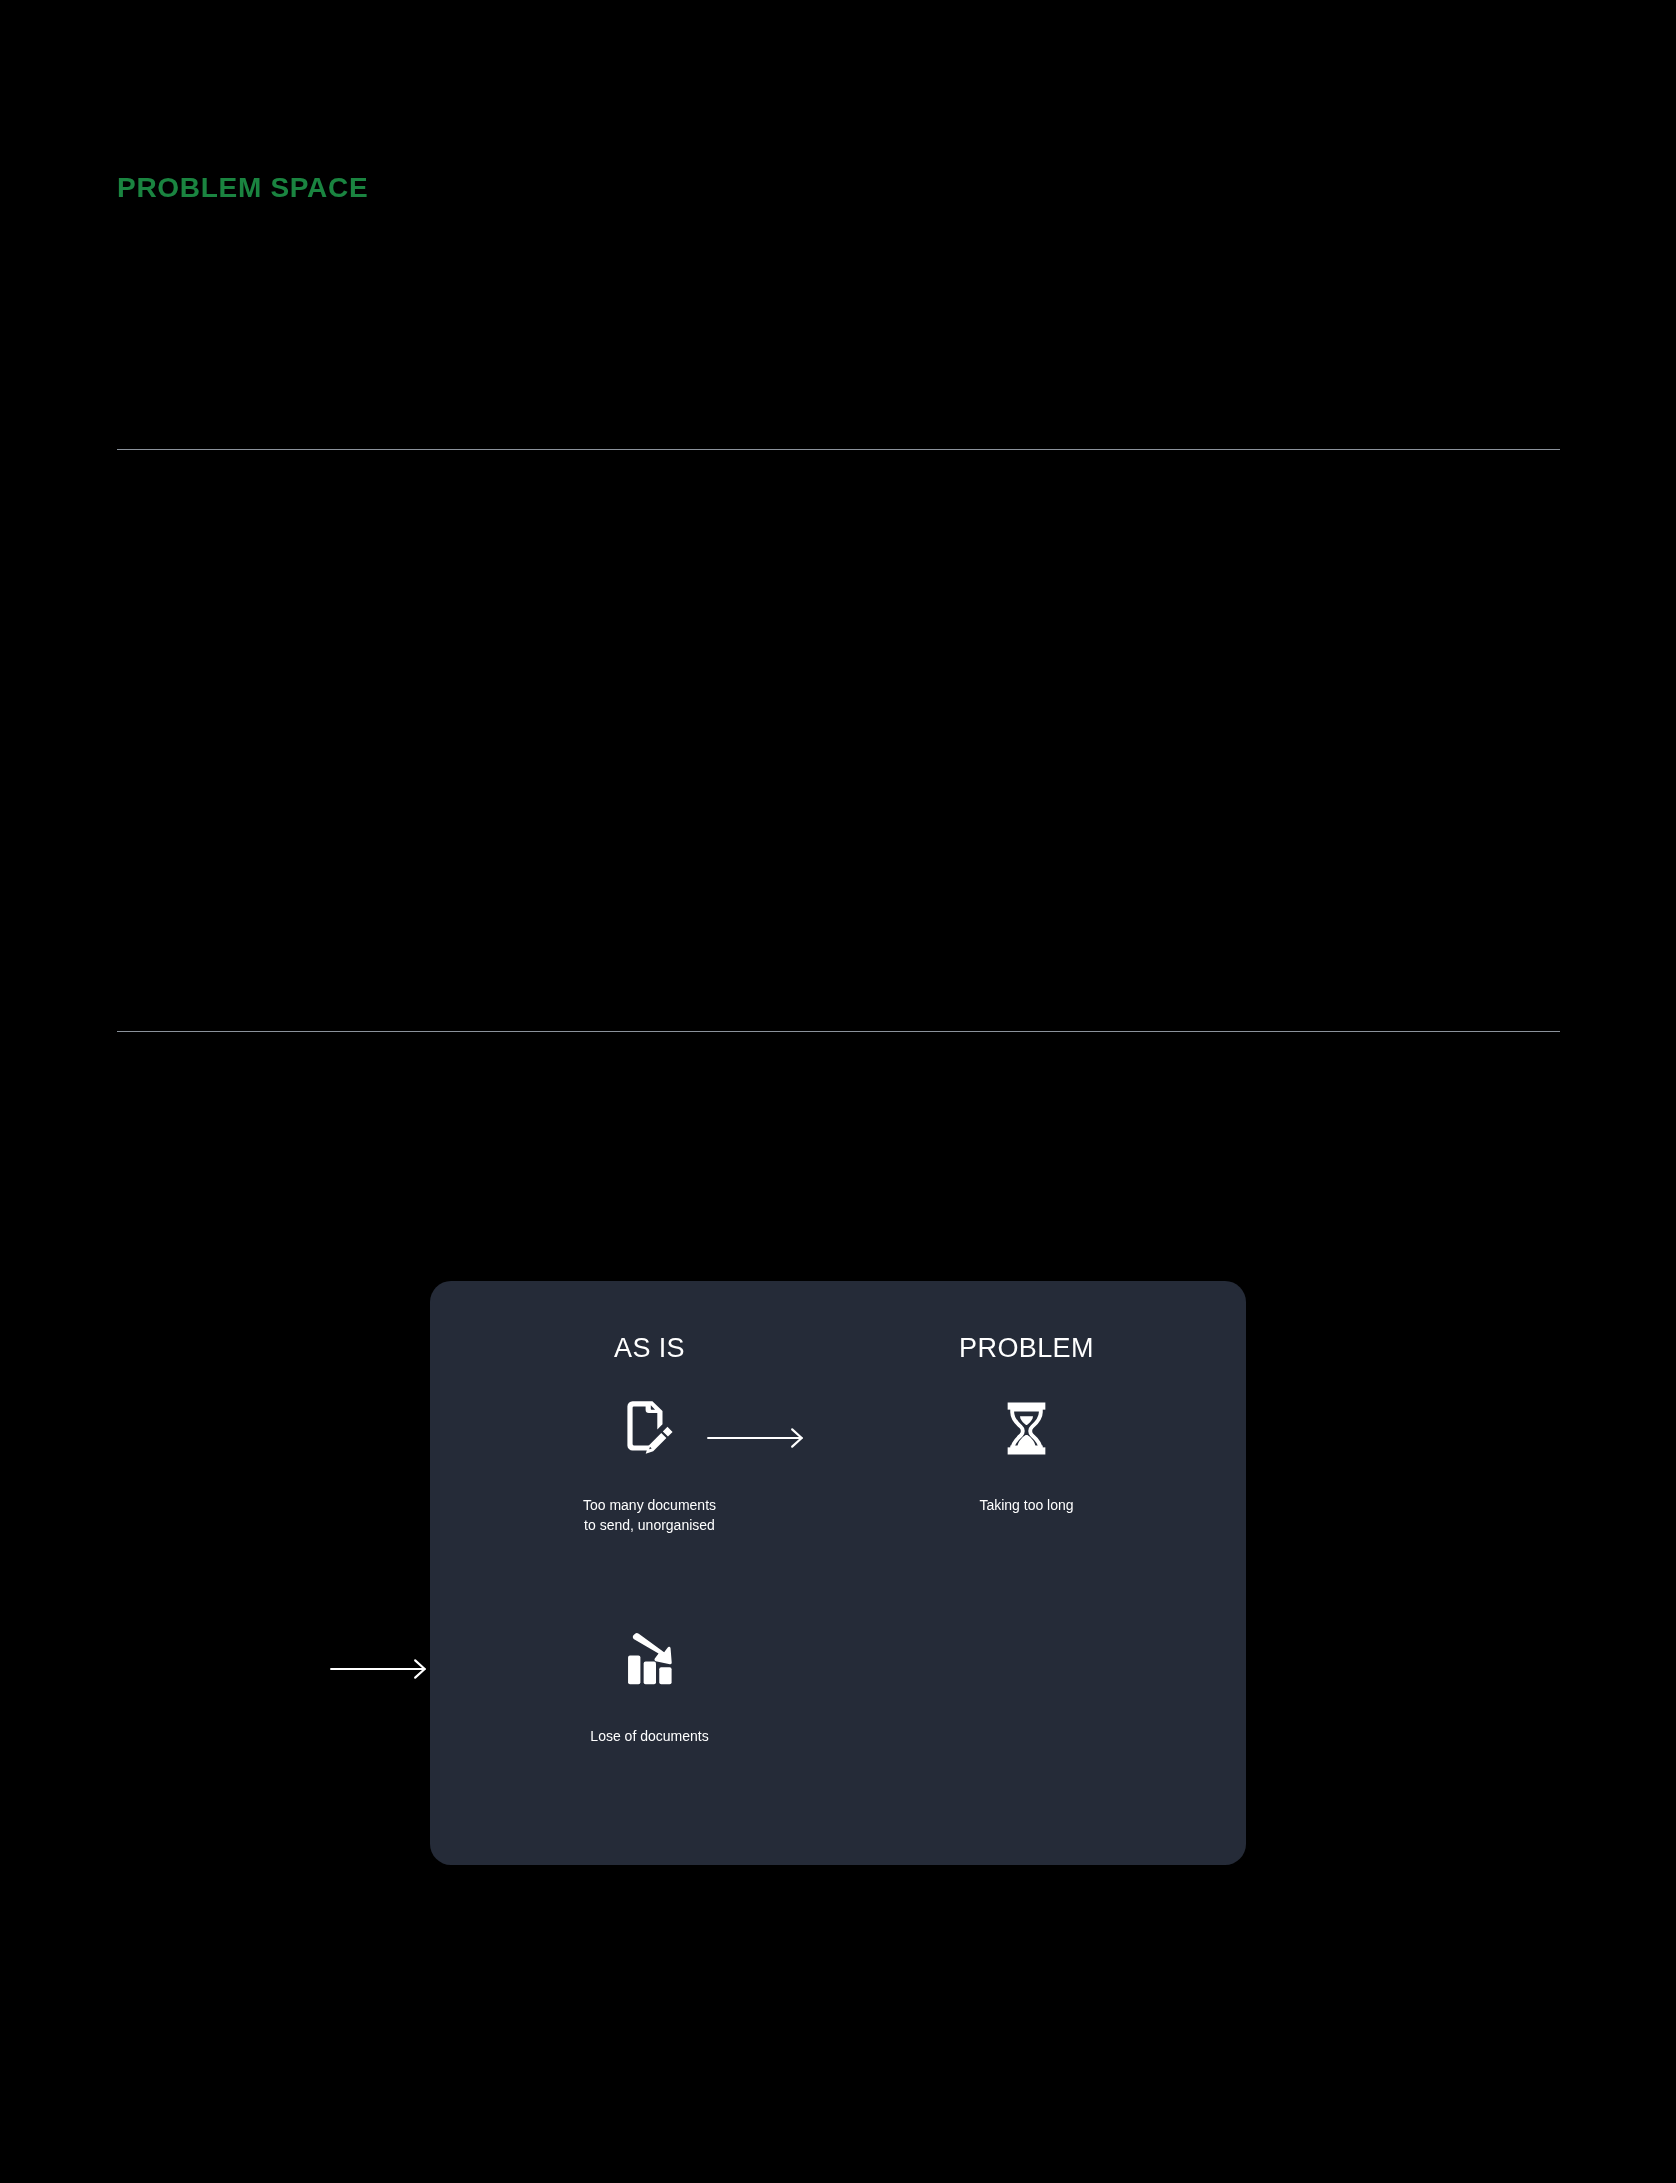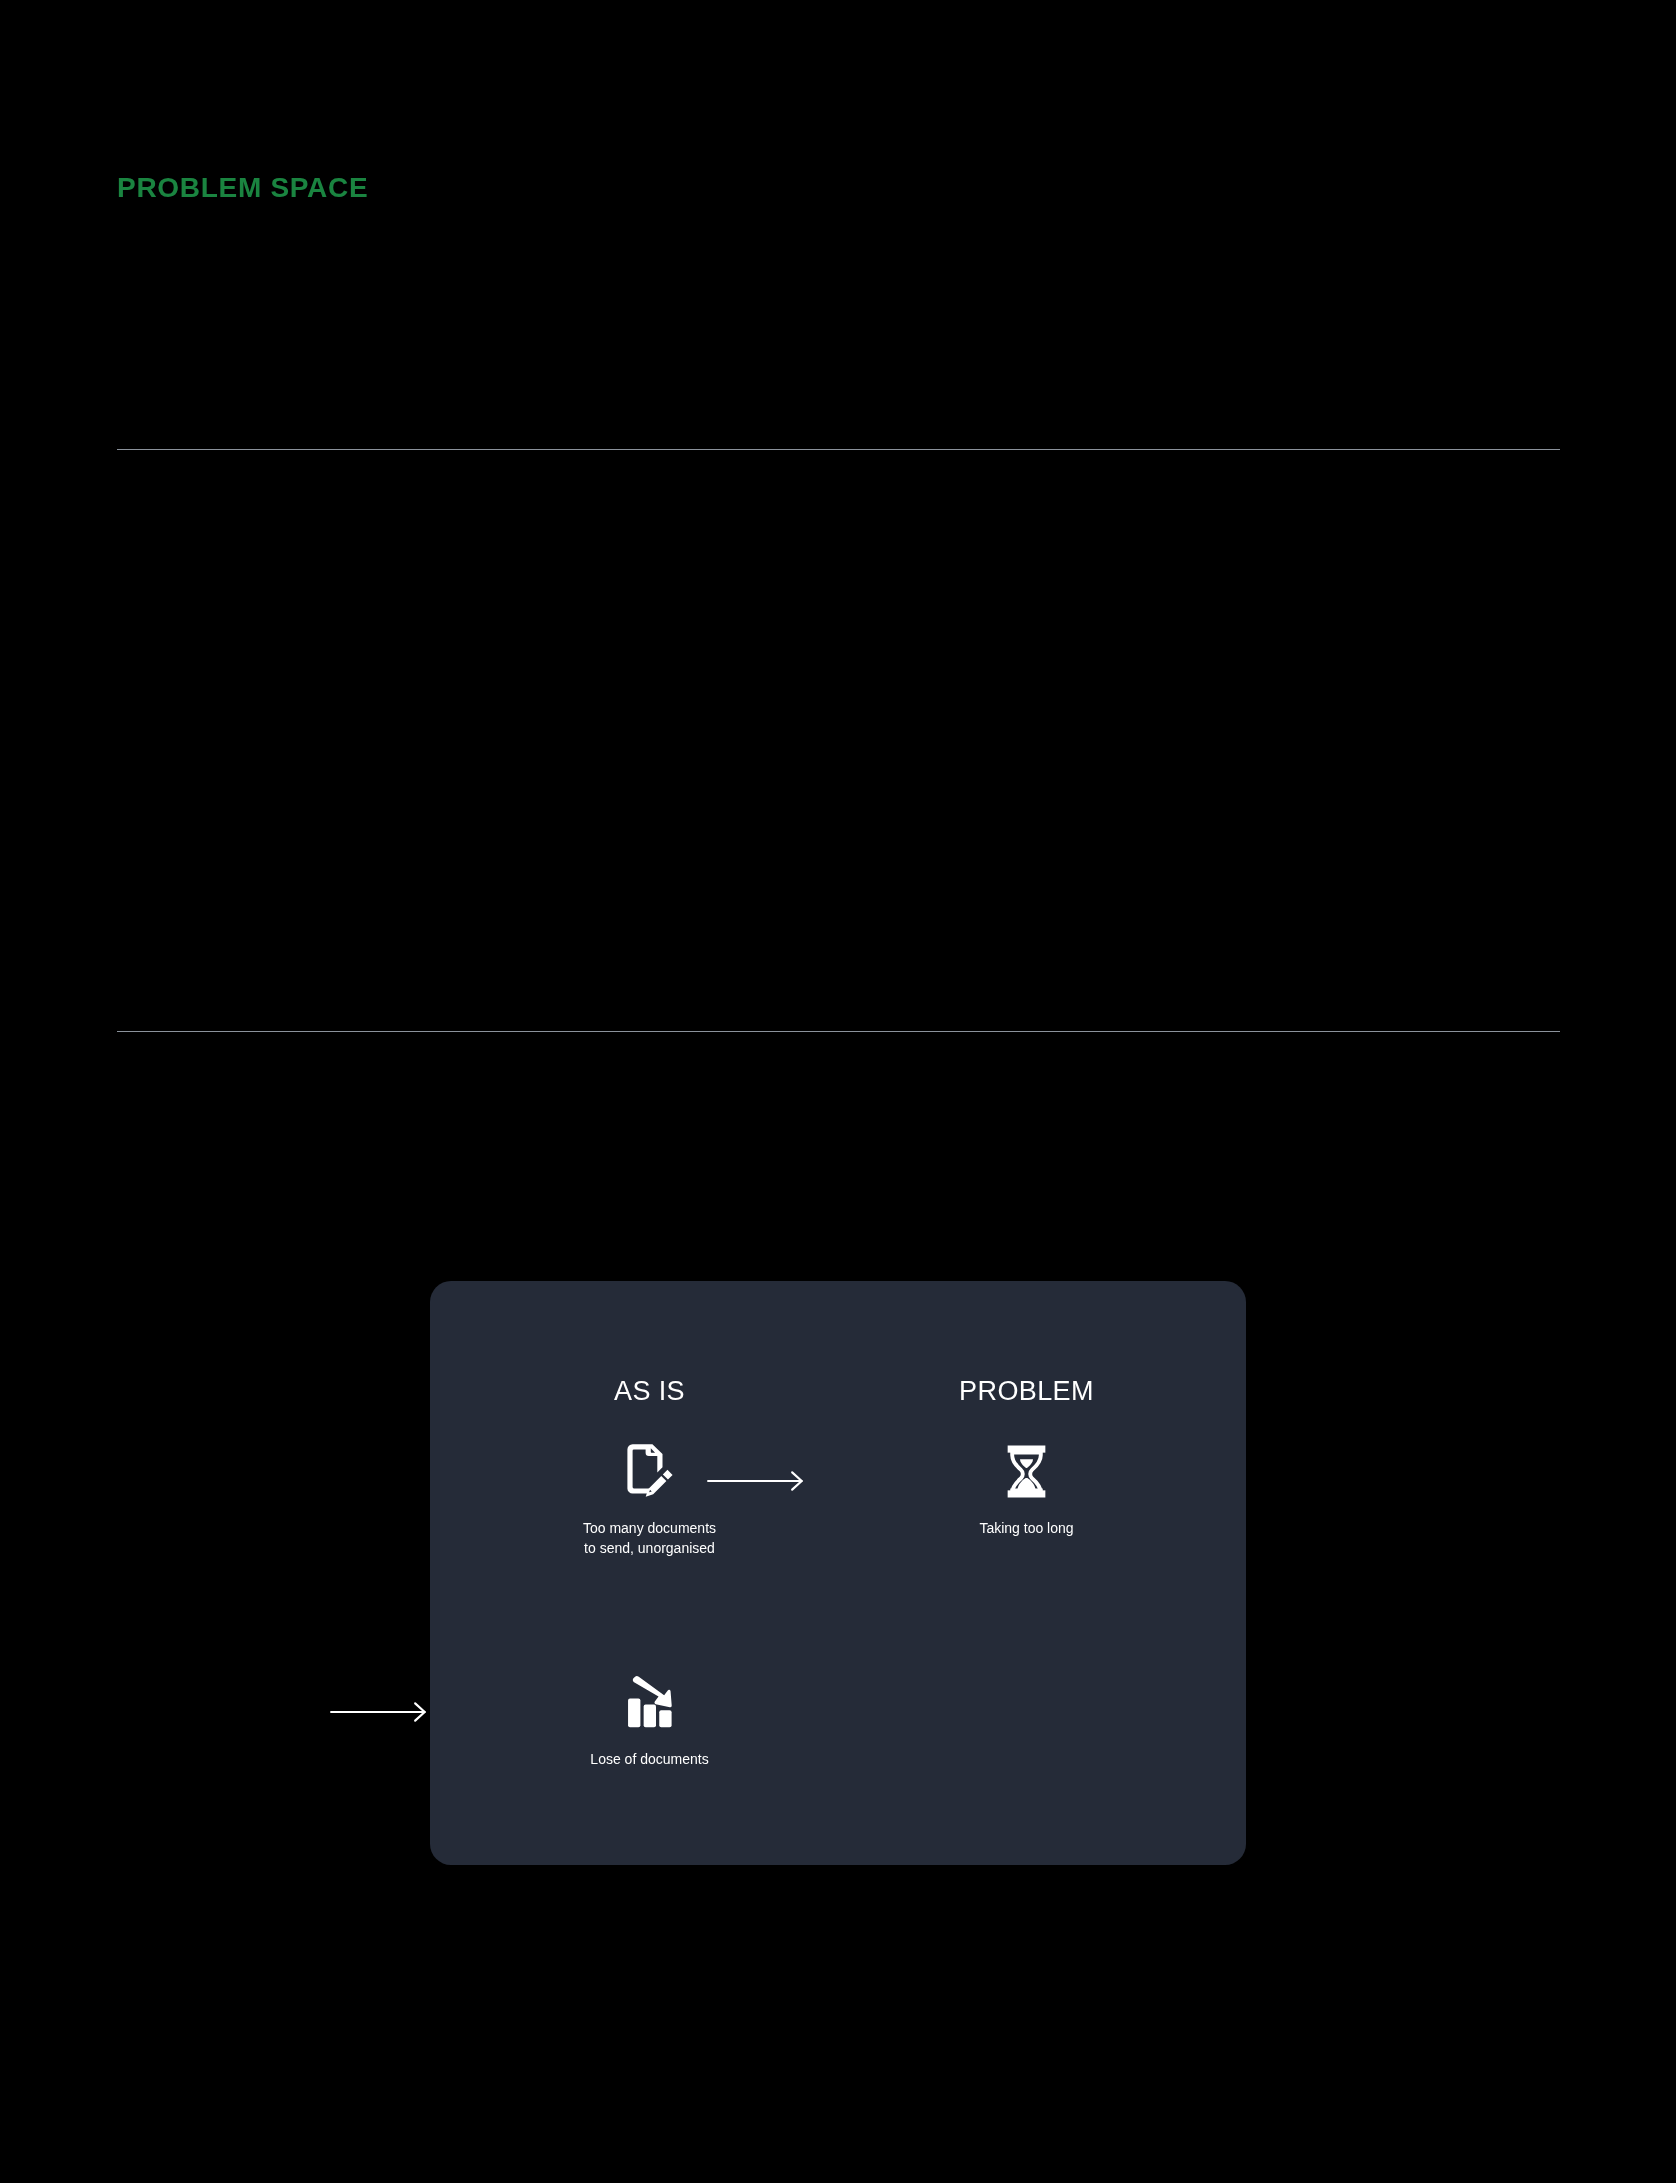--- a/index.html
+++ b/index.html
@@ -56,21 +56,20 @@
     position: absolute;
     left: 0;
     top: 0;
     width: 100%;
     height: 100%;
     display: grid;
     grid-template-columns: 1fr 1fr;
     grid-template-rows: 92px 1fr 1fr;
     padding: 0 31px 31px 31px;
     box-sizing: border-box;
-    margin-top: 43px;
   }
 
   .col-head {
     display: flex;
     align-items: flex-end;
     justify-content: center;
     padding-bottom: 11.4px;
   }
   .col-head .col-head-label {
     font-size: 27px;
@@ -82,20 +81,21 @@
   }
 
   
   .cell {
     position: relative;
     display: flex;
     flex-direction: column;
     align-items: center;
     justify-content: flex-start;
     padding-top: 23px;
+    gap: 20px;
   }
 
   .icon-wrap {
     width: 65px;
     height: 65px;
     display: flex;
     align-items: center;
     justify-content: center;
   }
   .icon-wrap svg {

